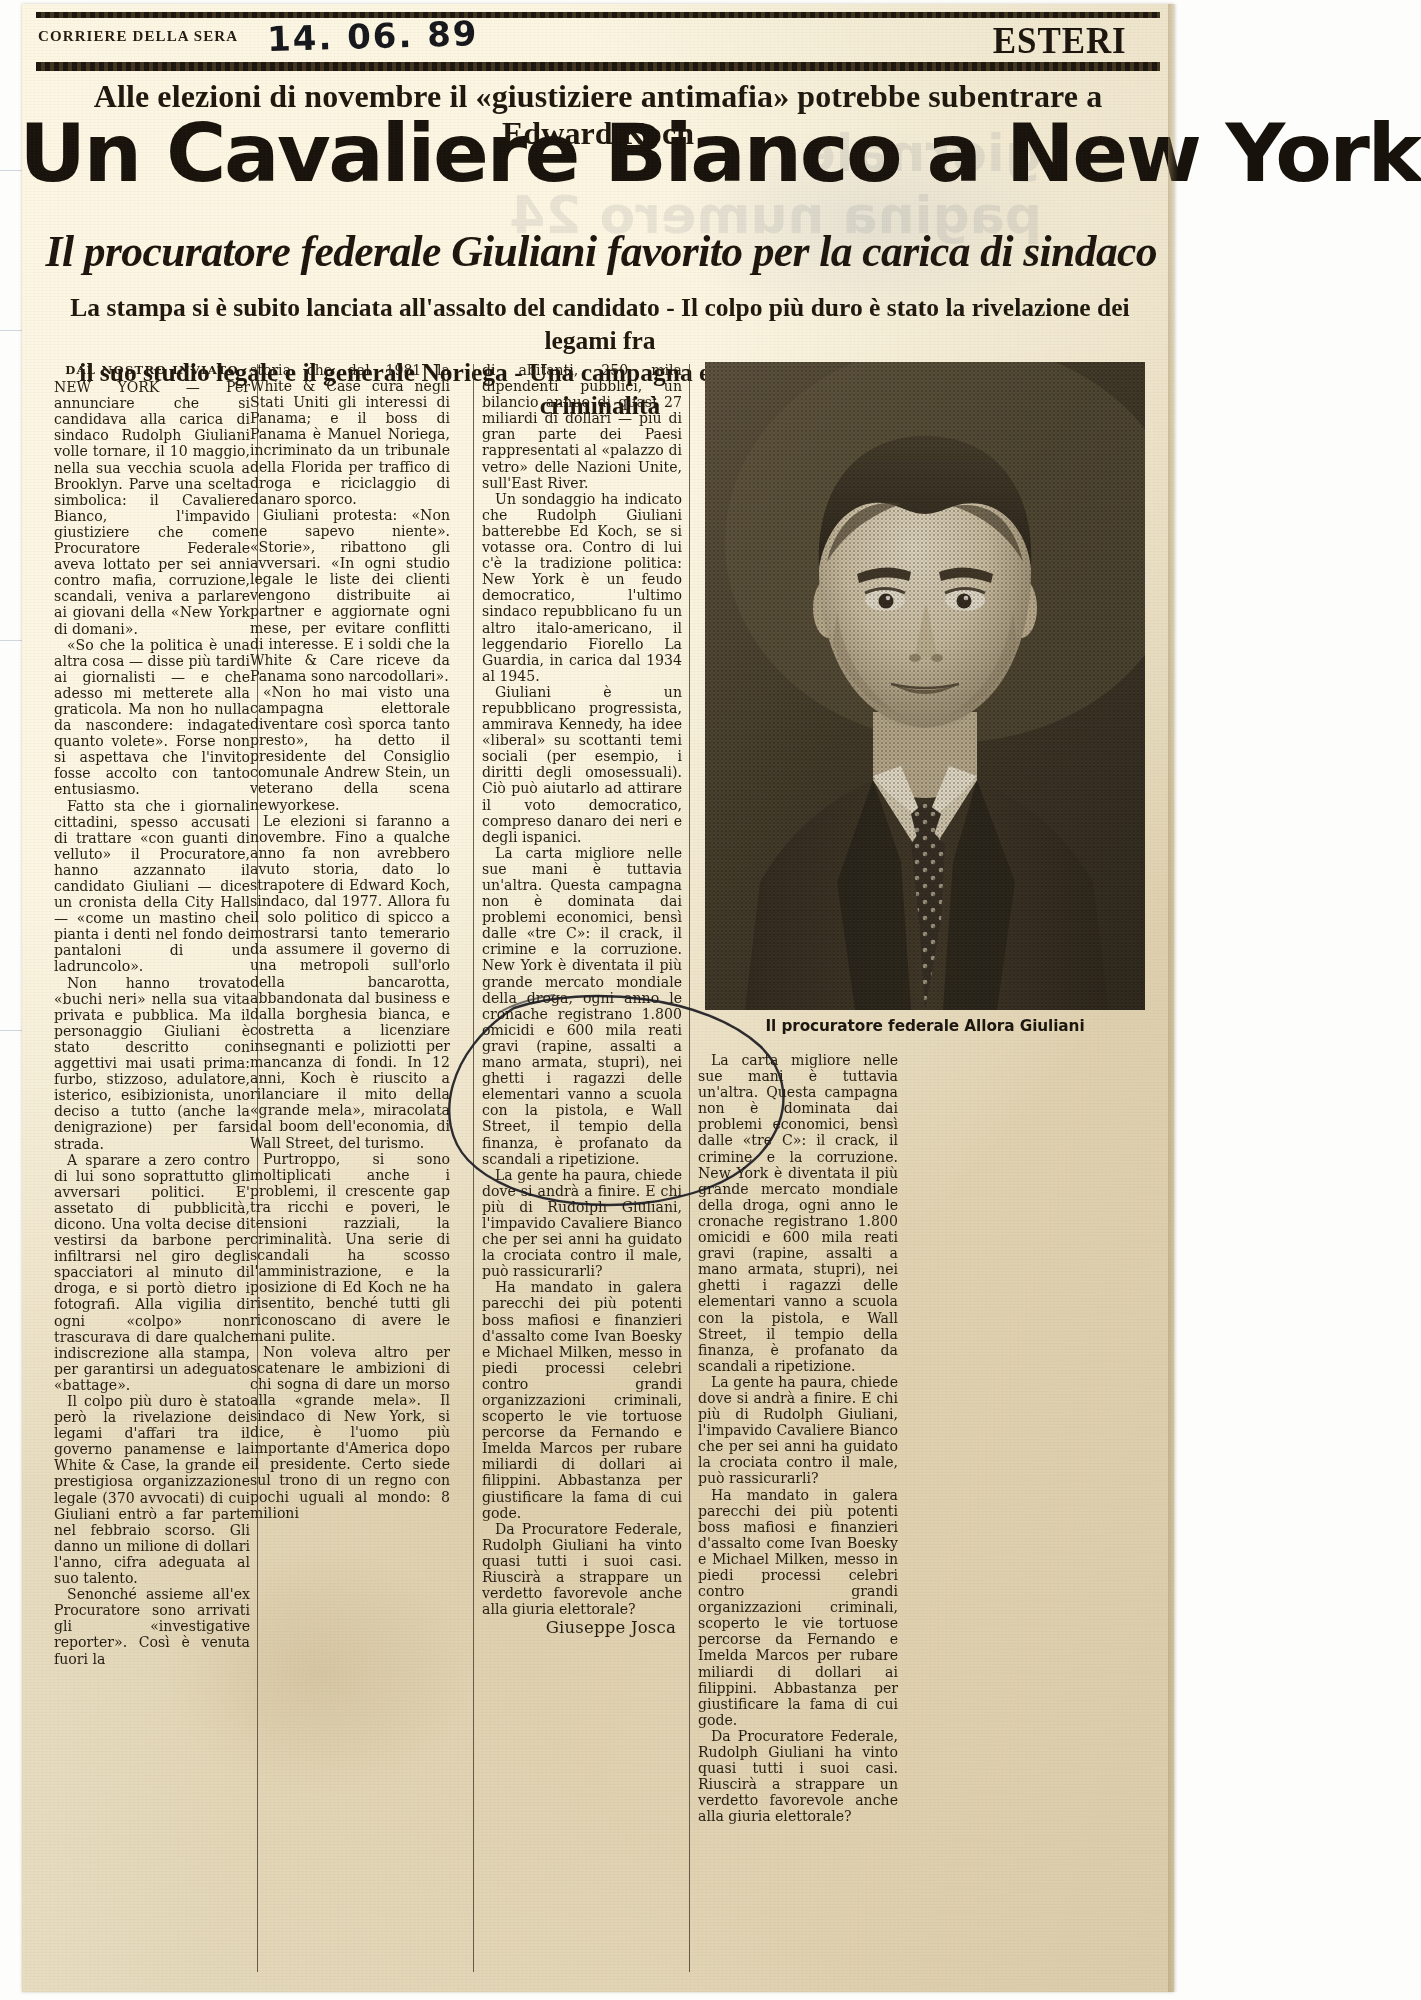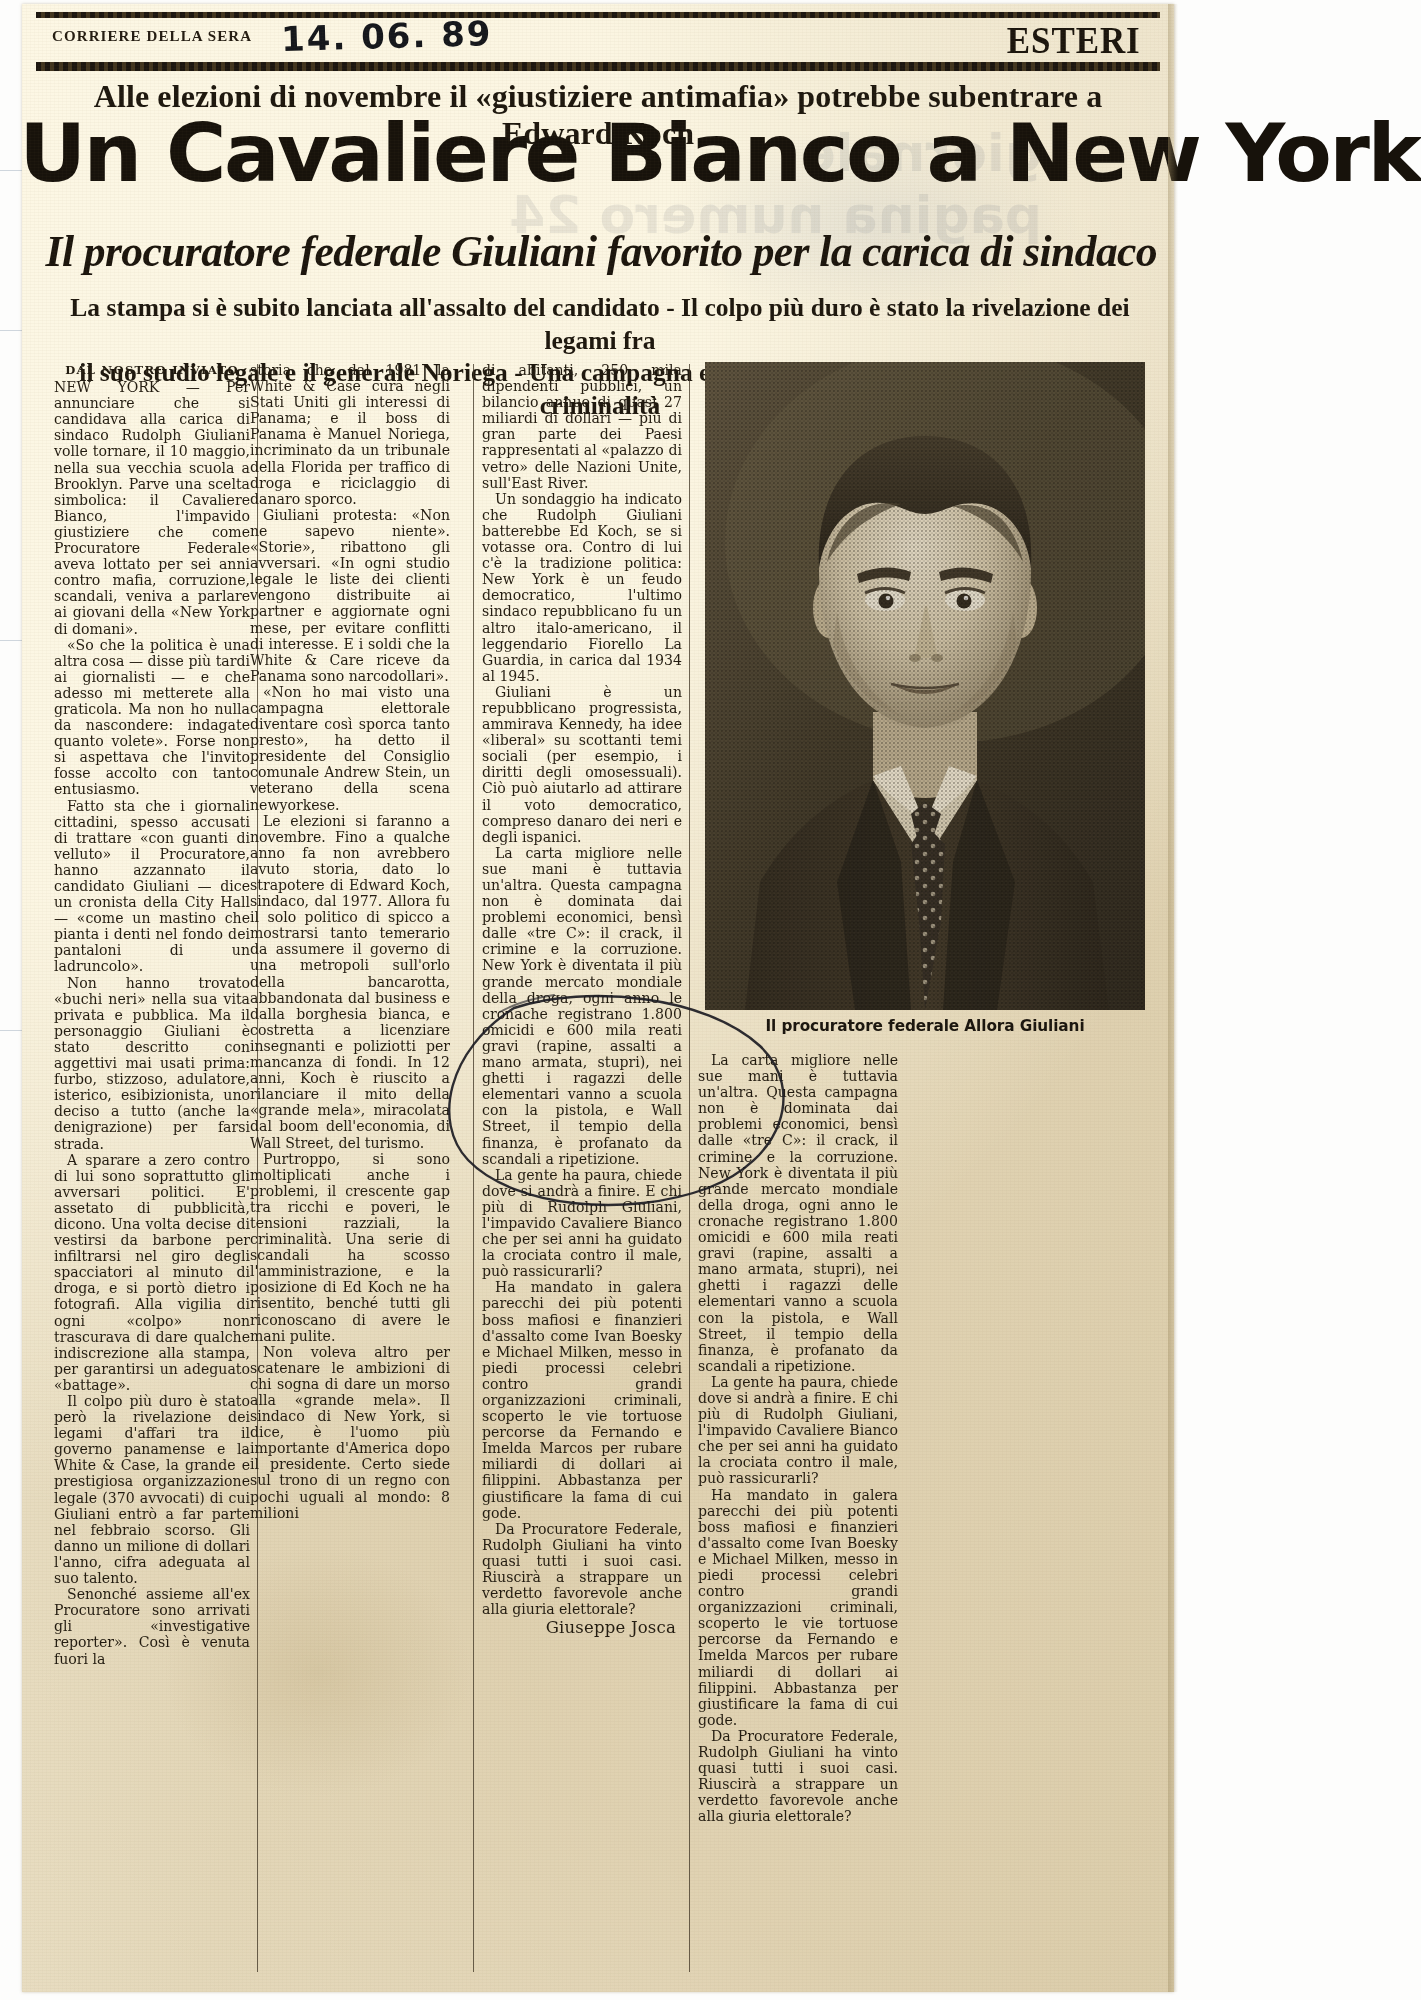--- a/index.html
+++ b/index.html
@@ -75,21 +75,21 @@
     width: 1124px;
     height: 7px;
     background: #2b2215;
     background-image: repeating-linear-gradient(90deg,#1c1610 0 5px,#42351f 5px 9px);
   }
   #rule-top   { top: 8px;  height: 6px; }
   #rule-under { top: 58px; height: 9px; }
 
   #masthead {
     position: absolute;
-    left: 14px;
+    left: 0;
     top: 16px;
     width: 1124px;
     height: 42px;
   }
   #paper-name {
     position: absolute;
     left: 16px;
     top: 8px;
     font-family: "Liberation Serif", serif;
     font-weight: bold;

